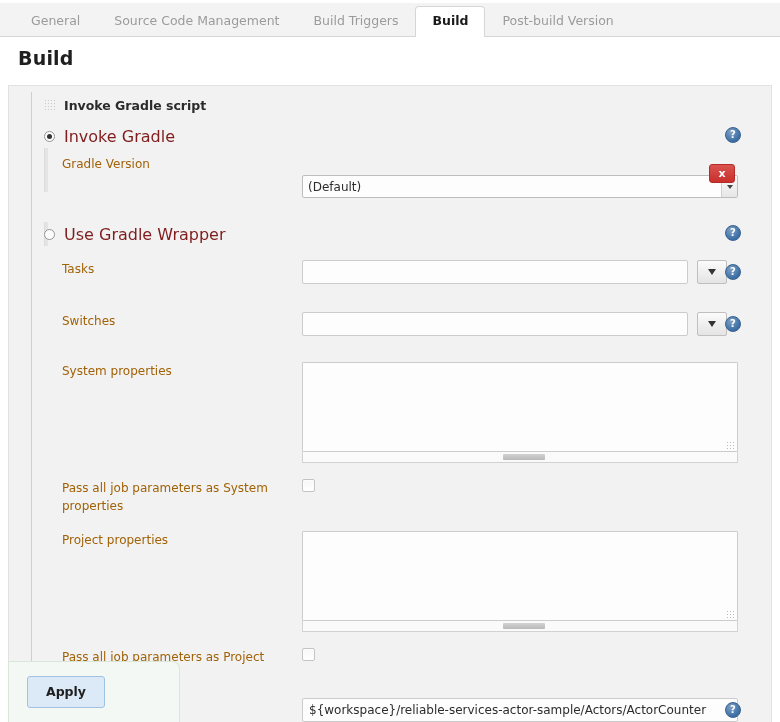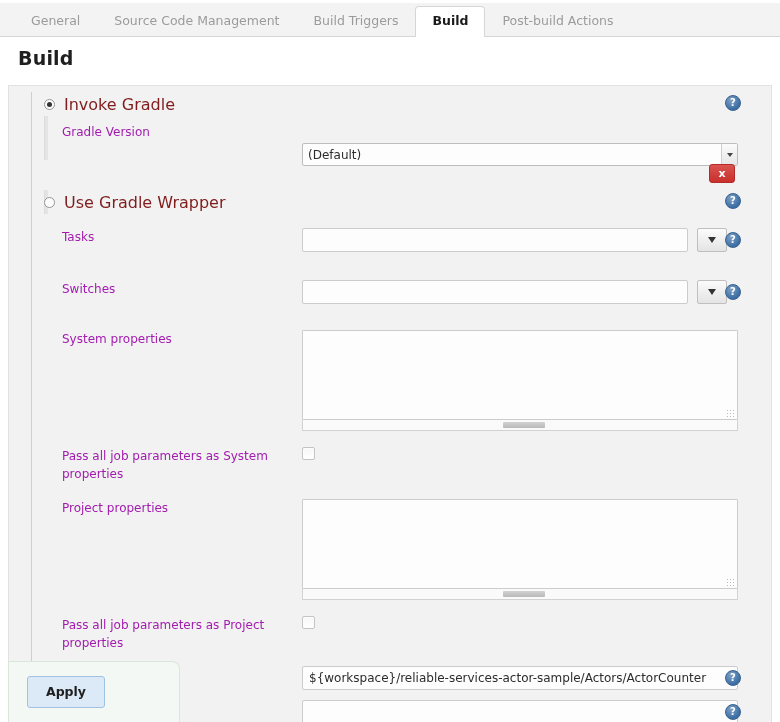--- a/index.html
+++ b/index.html
@@ -130,21 +130,21 @@
   .row {
     position: relative;
     display: flex;
     align-items: flex-start;
     min-height: 22px;
   }
   .lbl {
     width: 262px;
     padding-left: 22px;
     font-size: 12px;
-    color: #a21caf;
+    color: #a16207;
     line-height: 18px;
     flex: none;
   }
   .field { flex: 1 1 auto; position: relative; }
 
   
   .radio-row {
     display: flex;
     align-items: center;
     padding-left: 4px;
@@ -349,33 +349,37 @@
 </head>
 <body>
 
 <div id="page">
 
   <div class="tabbar">
     <div class="tab">General</div>
     <div class="tab">Source Code Management</div>
     <div class="tab">Build Triggers</div>
     <div class="tab active">Build</div>
-    <div class="tab">Post-build Actions</div>
+    <div class="tab">Post-build Version</div>
   </div>
 
   <div class="page-head">
     <h1>Build</h1>
   </div>
 
   <div class="form-area">
 
     <div class="del-btn">x</div>
 
     <div class="builder">
 
+      <div class="sec-head">
+        <div class="grip"></div>
+        <div class="sec-title">Invoke Gradle script</div>
+      </div>
 
       <div style="position:relative;">
         <div class="indent-bar" style="top:24px; height:44px;"></div>
 
         <div class="radio-row">
           <span class="radio on"></span>
           <span class="radio-lbl">Invoke Gradle</span>
           <span class="help" style="top:3px;">?</span>
         </div>
 

